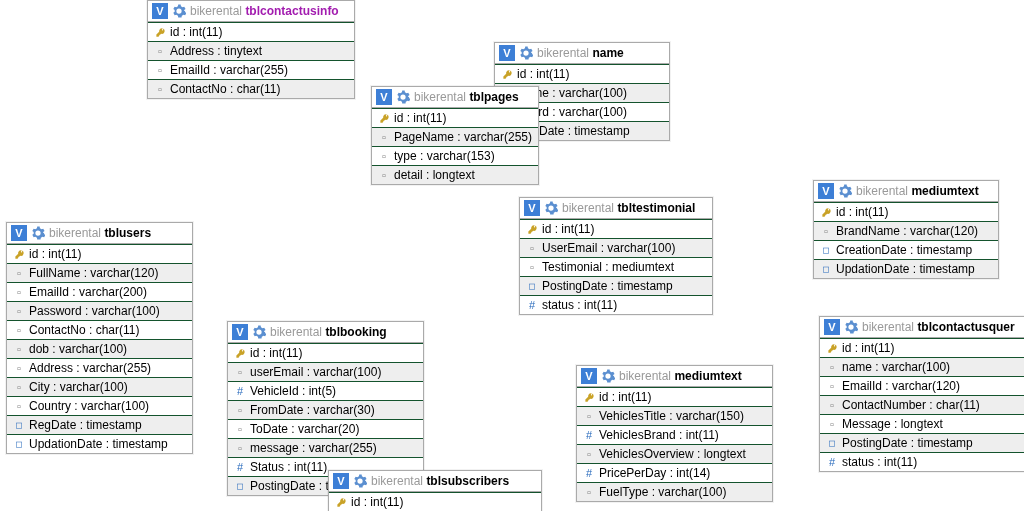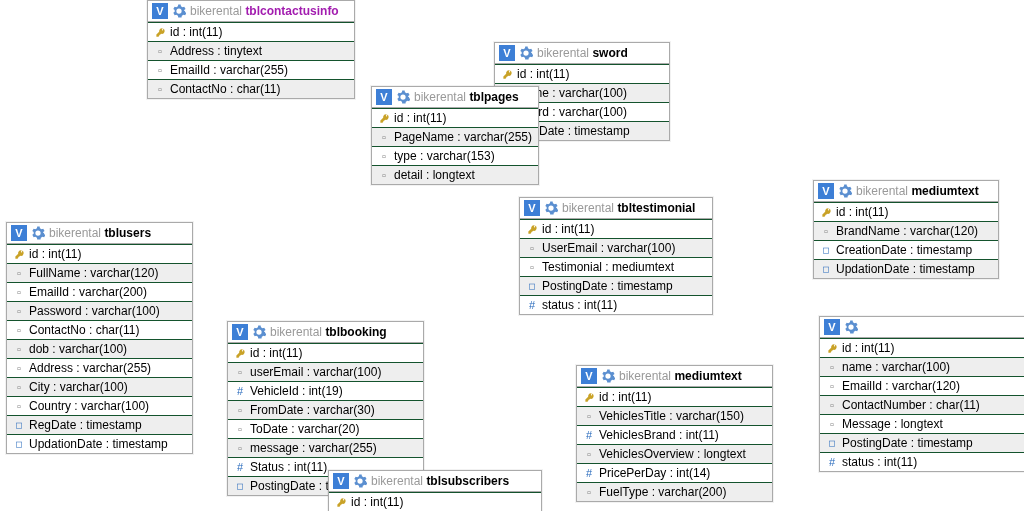--- a/index.html
+++ b/index.html
@@ -54,21 +54,21 @@
       </div>
     </div>
     <div class="tbl" style="left: 494px; top: 42px; width: 174px; z-index: 1;">
       <div class="tbl-hdr">
         <span class="v-badge">V</span>
         <span class="gear">
           <svg viewBox="0 0 16 16">
             <path fill="#5b8fd0" d="M8 5a3 3 0 1 0 0 6 3 3 0 0 0 0-6zm7 3a7 7 0 0 1-.1 1.1l1.6 1.2-1.5 2.6-1.9-.7a6 6 0 0 1-1.9 1.1l-.3 2H7.1l-.3-2a6 6 0 0 1-1.9-1.1l-1.9.7L1.5 10l1.6-1.2A7 7 0 0 1 3 8c0-.4 0-.7.1-1.1L1.5 5.7l1.5-2.6 1.9.7a6 6 0 0 1 1.9-1.1l.3-2h2.8l.3 2a6 6 0 0 1 1.9 1.1l1.9-.7 1.5 2.6-1.6 1.2c.1.4.1.7.1 1.1z"></path>
           </svg>
         </span>
-        <span class="tbl-title"><span>bikerental </span><b>sword</b></span>
+        <span class="tbl-title"><span>bikerental </span><b>name</b></span>
       </div>
       <div class="row even">
         <span class="ic key">
           <svg width="11" height="11" viewBox="0 0 16 16">
             <path fill="#c9a227" d="M10 2a4 4 0 0 0-3.9 5L2 11v3h3l1-1v-1h1v-1h1l1.1-1.1A4 4 0 1 0 10 2zm1 3a1 1 0 1 1 0-2 1 1 0 0 1 0 2z"></path>
           </svg>
         </span>
         <span class="col">id : int(11)</span>
       </div>
       <div class="row odd">
@@ -257,21 +257,21 @@
           </svg>
         </span>
         <span class="col">id : int(11)</span>
       </div>
       <div class="row odd">
         <span class="ic" style="color: rgb(136, 136, 136);">▫</span>
         <span class="col">userEmail : varchar(100)</span>
       </div>
       <div class="row even">
         <span class="ic" style="color: rgb(42, 107, 189);">#</span>
-        <span class="col">VehicleId : int(19)</span>
+        <span class="col">VehicleId : int(5)</span>
       </div>
       <div class="row odd">
         <span class="ic" style="color: rgb(136, 136, 136);">▫</span>
         <span class="col">FromDate : varchar(30)</span>
       </div>
       <div class="row even">
         <span class="ic" style="color: rgb(136, 136, 136);">▫</span>
         <span class="col">ToDate : varchar(20)</span>
       </div>
       <div class="row odd">
@@ -335,31 +335,32 @@
       <div class="row odd">
         <span class="ic" style="color: rgb(136, 136, 136);">▫</span>
         <span class="col">VehiclesOverview : longtext</span>
       </div>
       <div class="row even">
         <span class="ic" style="color: rgb(42, 107, 189);">#</span>
         <span class="col">PricePerDay : int(14)</span>
       </div>
       <div class="row odd">
         <span class="ic" style="color: rgb(136, 136, 136);">▫</span>
-        <span class="col">FuelType : varchar(200)</span>
+        <span class="col">FuelType : varchar(100)</span>
       </div>
     </div>
     <div class="tbl" style="left: 819px; top: 316px; width: 205px;">
       <div class="tbl-hdr">
         <span class="v-badge">V</span>
         <span class="gear">
           <svg viewBox="0 0 16 16">
             <path fill="#5b8fd0" d="M8 5a3 3 0 1 0 0 6 3 3 0 0 0 0-6zm7 3a7 7 0 0 1-.1 1.1l1.6 1.2-1.5 2.6-1.9-.7a6 6 0 0 1-1.9 1.1l-.3 2H7.1l-.3-2a6 6 0 0 1-1.9-1.1l-1.9.7L1.5 10l1.6-1.2A7 7 0 0 1 3 8c0-.4 0-.7.1-1.1L1.5 5.7l1.5-2.6 1.9.7a6 6 0 0 1 1.9-1.1l.3-2h2.8l.3 2a6 6 0 0 1 1.9 1.1l1.9-.7 1.5 2.6-1.6 1.2c.1.4.1.7.1 1.1z"></path>
           </svg>
         </span>
+        <span class="tbl-title"><span>bikerental </span><b>tblcontactusquer</b></span>
       </div>
       <div class="row even">
         <span class="ic key">
           <svg width="11" height="11" viewBox="0 0 16 16">
             <path fill="#c9a227" d="M10 2a4 4 0 0 0-3.9 5L2 11v3h3l1-1v-1h1v-1h1l1.1-1.1A4 4 0 1 0 10 2zm1 3a1 1 0 1 1 0-2 1 1 0 0 1 0 2z"></path>
           </svg>
         </span>
         <span class="col">id : int(11)</span>
       </div>
       <div class="row odd">

